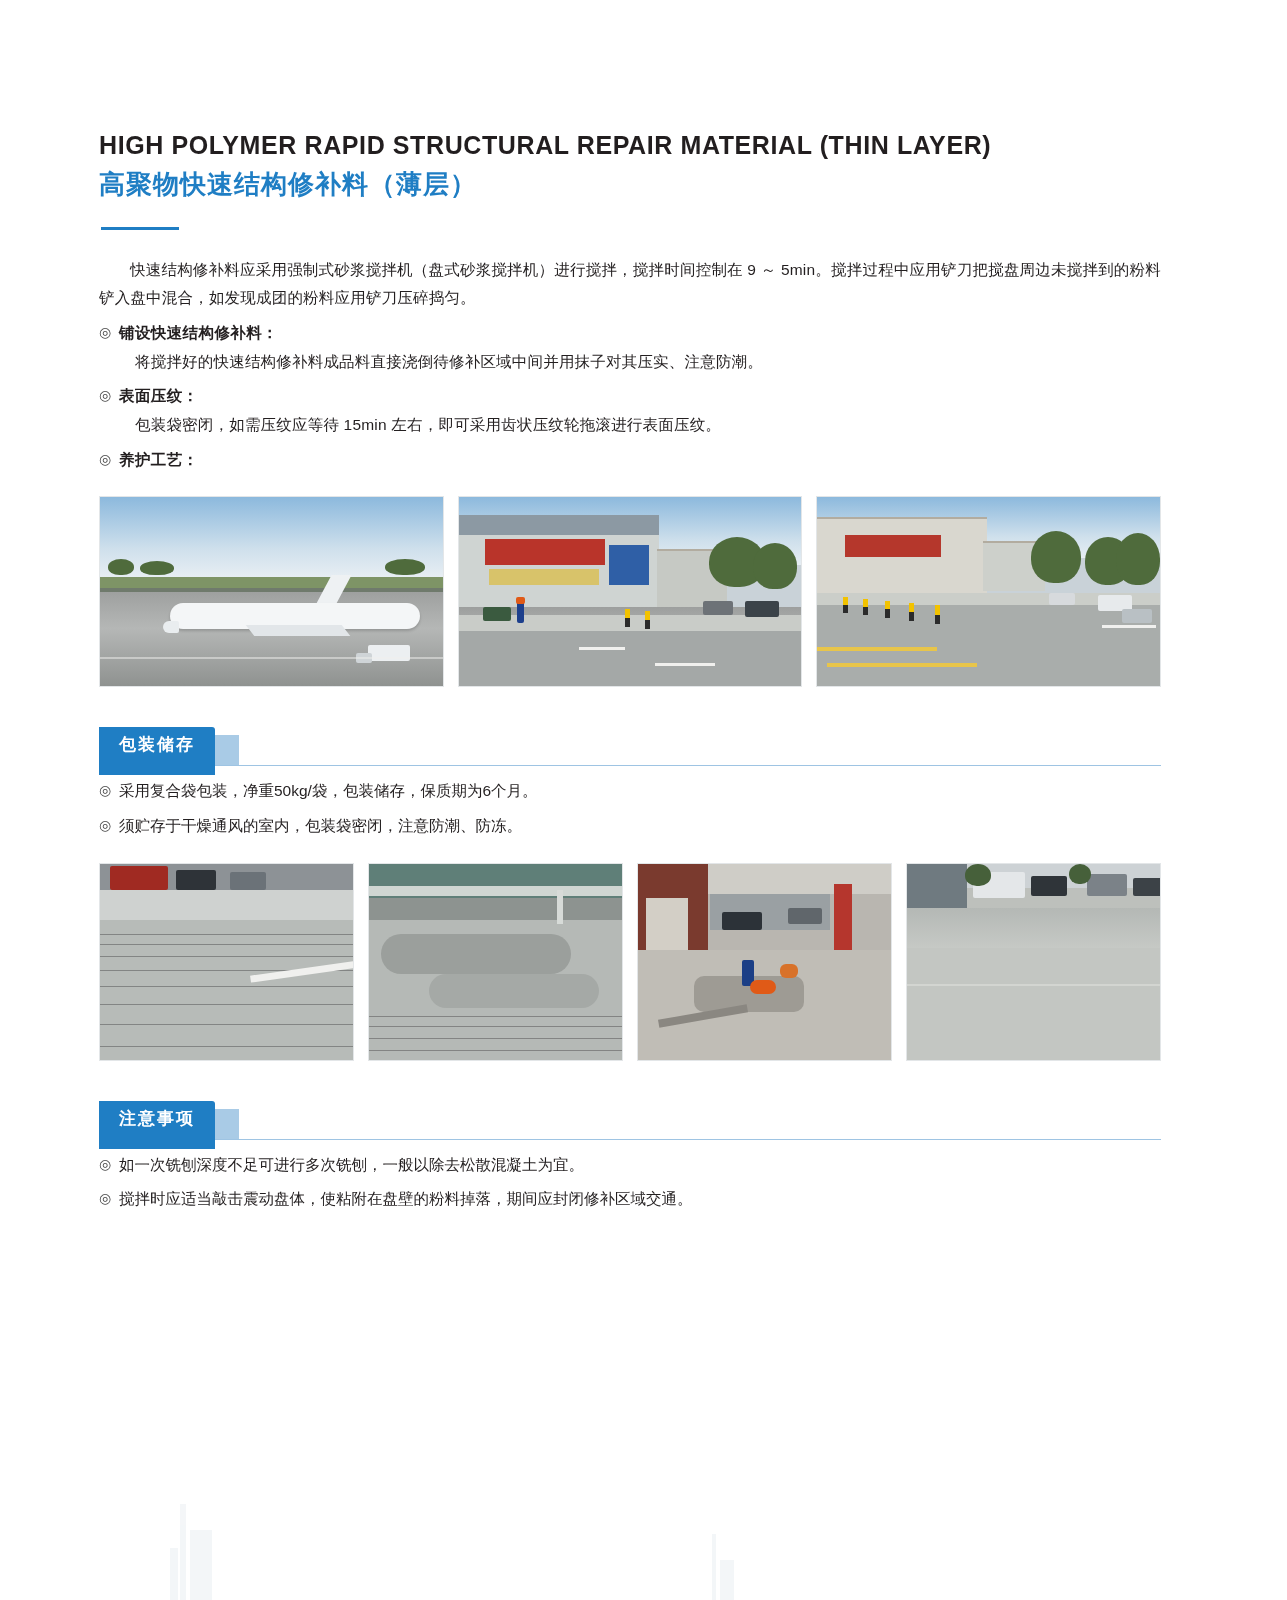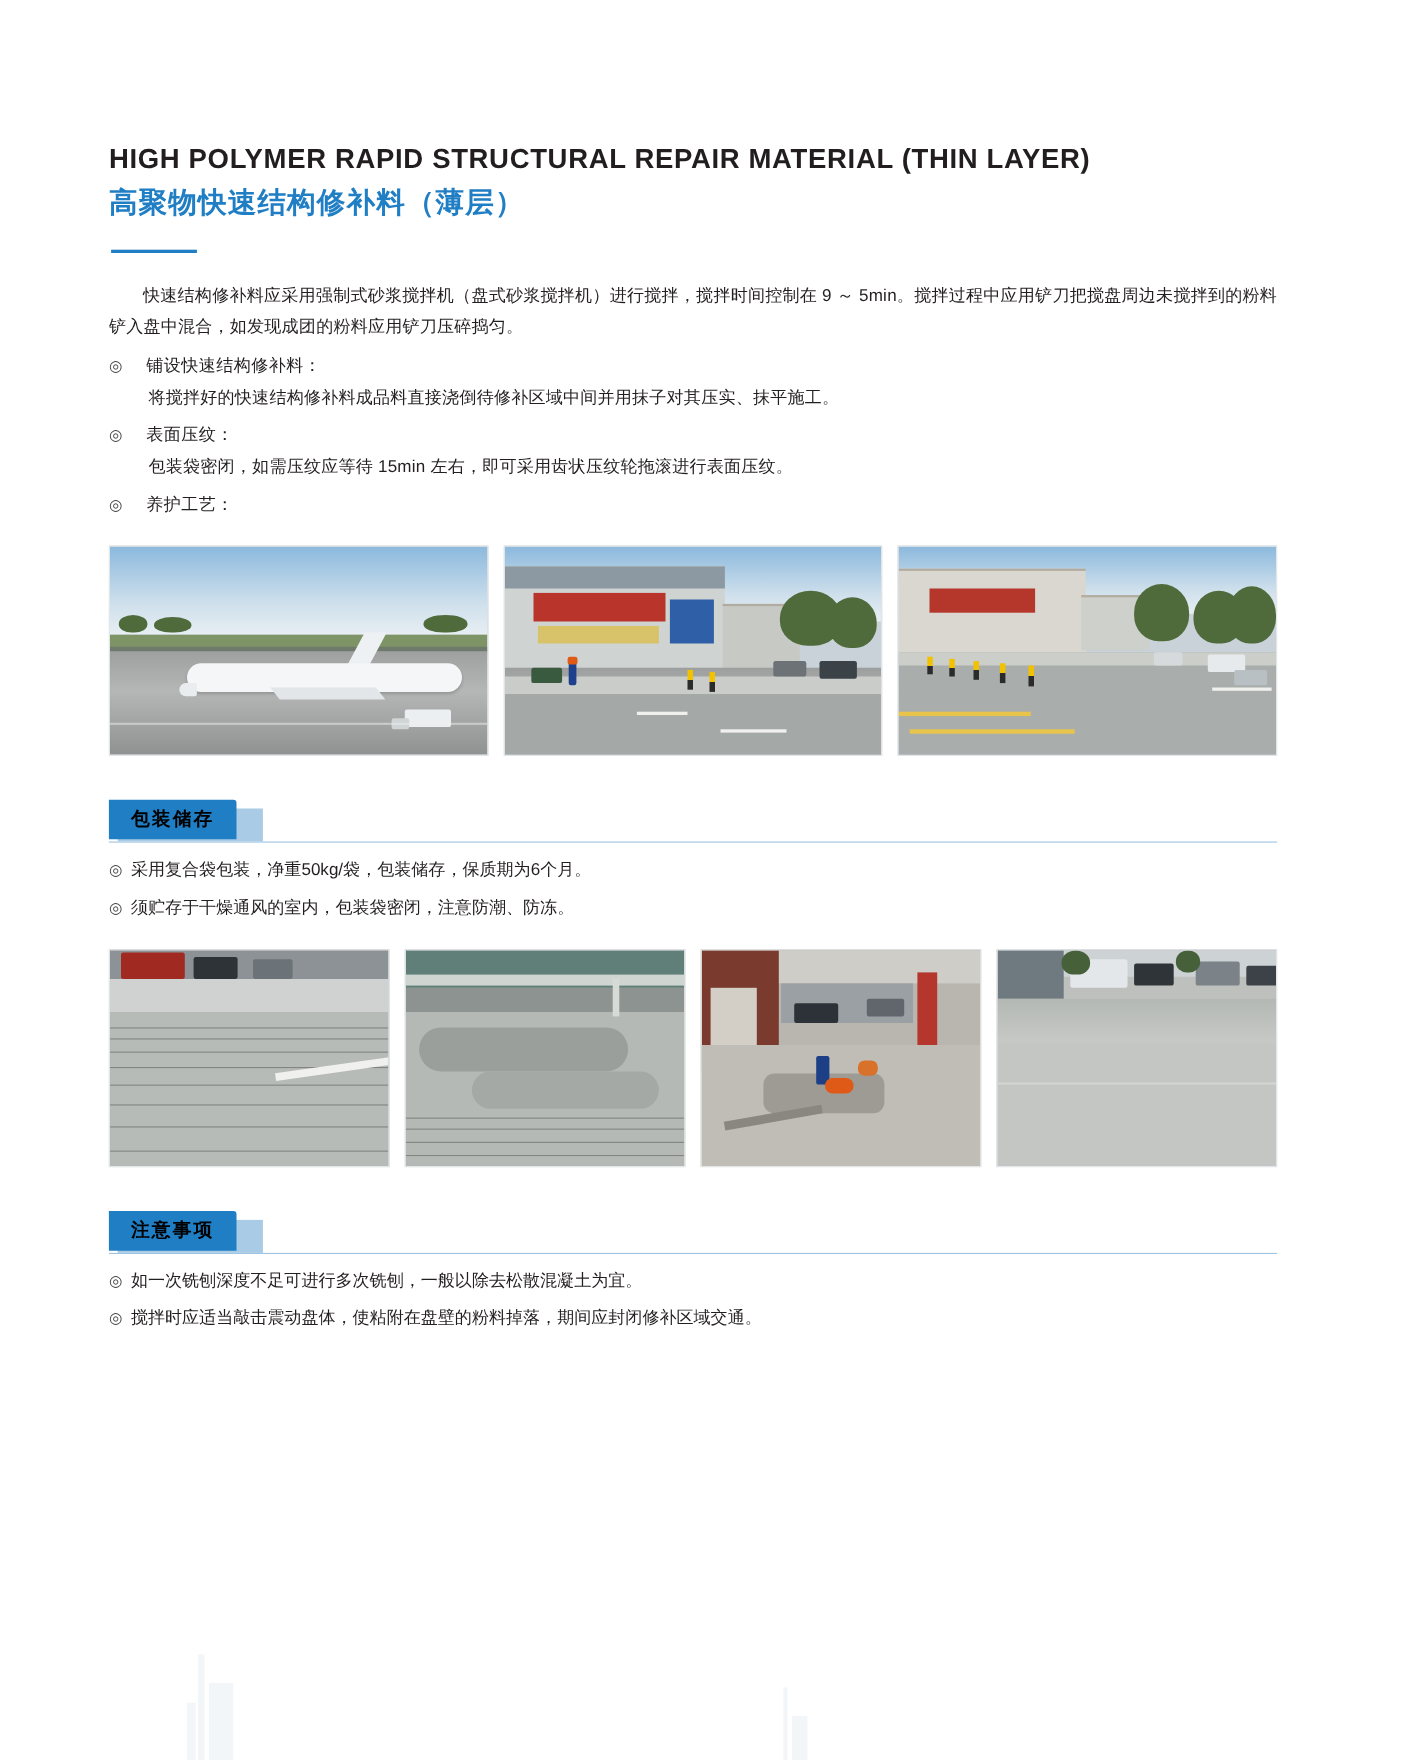--- a/index.html
+++ b/index.html
@@ -74,23 +74,22 @@
     line-height: 1.85;
   }
   .bullet-mark {
     width: 20px;
     flex: 0 0 20px;
     color: #4a4a4a;
     font-size: 14px;
     line-height: 1.95;
   }
   .bullet-strong {
-    font-weight: 400;
+    font-weight: 700;
     letter-spacing: 0.4px;
-    margin-left: 14px;
   }
   .sub-line {
     font-size: 15.5px;
     line-height: 1.85;
     margin-left: 36px;
     margin-top: 0;
     letter-spacing: 0.2px;
   }
 
   
@@ -188,25 +187,25 @@
   .section {
     margin-top: 40px;
   }
   .section-head {
     position: relative;
     height: 34px;
   }
   .section-tab {
     display: inline-block;
     background: #1f7ec4;
-    color: #000000;
+    color: #ffffff;
     font-size: 17px;
     font-weight: 700;
     letter-spacing: 2px;
-    padding: 6px 20px 7px 20px;
+    padding: 6px 20px 19px 20px;
     position: relative;
     z-index: 2;
     border-top-right-radius: 3px;
   }
   .section-tab-shadow {
     position: absolute;
     left: 8px;
     top: 8px;
     width: 132px;
     height: 30px;
@@ -251,21 +250,21 @@
     <div class="title-rule"></div>
 
     <p class="para indent">快速结构修补料应采用强制式砂浆搅拌机（盘式砂浆搅拌机）进行搅拌，搅拌时间控制在 9 ～ 5min。搅拌过程中应用铲刀把搅盘周边未搅拌到的粉料铲入盘中混合，如发现成团的粉料应用铲刀压碎捣匀。</p>
 
     <div>
 
       <div class="bullet-line">
         <span class="bullet-mark">◎</span>
         <span class="bullet-strong">铺设快速结构修补料：</span>
       </div>
-      <div class="sub-line">将搅拌好的快速结构修补料成品料直接浇倒待修补区域中间并用抹子对其压实、抹平施工。</div>
+      <div class="sub-line">将搅拌好的快速结构修补料成品料直接浇倒待修补区域中间并用抹子对其压实、注意防潮。</div>
 
       <div class="bullet-line">
         <span class="bullet-mark">◎</span>
         <span class="bullet-strong">表面压纹：</span>
       </div>
       <div class="sub-line">包装袋密闭，如需压纹应等待 15min 左右，即可采用齿状压纹轮拖滚进行表面压纹。</div>
 
       <div class="bullet-line">
         <span class="bullet-mark">◎</span>
         <span class="bullet-strong">养护工艺：</span>

